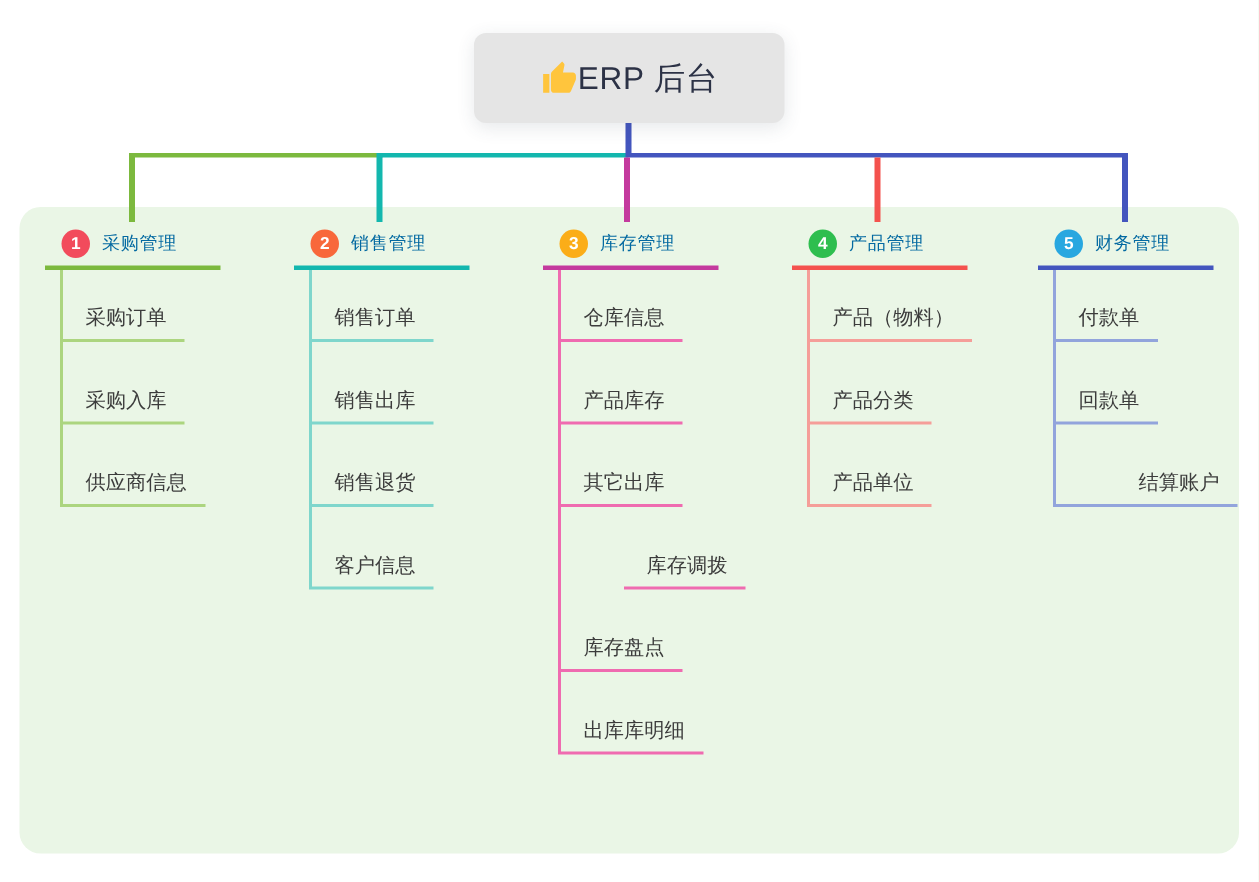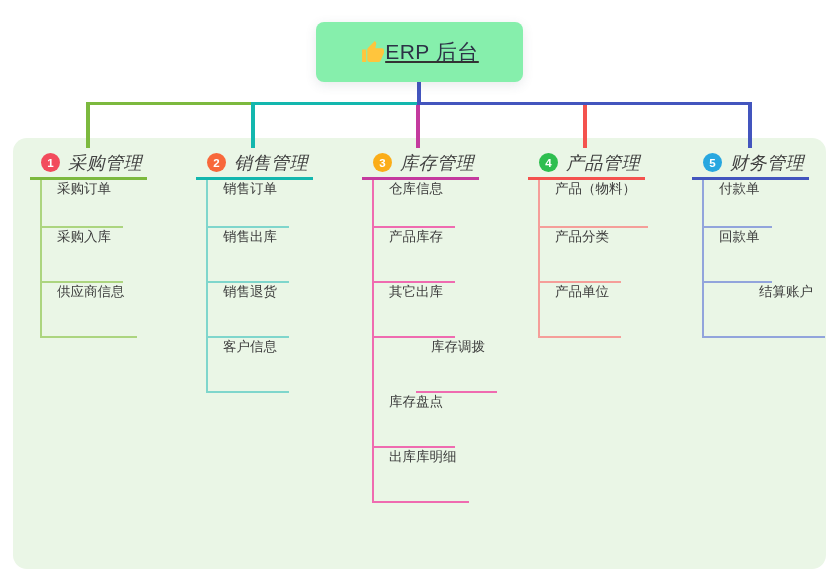--- a/index.html
+++ b/index.html
@@ -10,55 +10,54 @@
     color:#333;
   }
   
   .panel{
     position:absolute;left:13px;top:138px;width:813px;height:431px;
     background:#EAF6E6;border-radius:14px;
   }
   
   .root-node{
     position:absolute;left:316px;top:22px;width:207px;height:60px;
-    background:#86efac;border-radius:8px;
+    background:#e5e5e5;border-radius:8px;
     box-shadow:0 3px 12px rgba(60,70,90,.12);
     display:flex;align-items:center;justify-content:center;
     z-index:3;
-    text-decoration:underline;
   }
   .root-node .root-title{
     font-size:21px;font-weight:500;color:#2C3246;letter-spacing:.5px;
   }
   .root-node svg{display:block;}
   
   .conn{position:absolute;z-index:1;}
   
   .branch{position:absolute;top:148px;z-index:2;}
   .branch-header{
     width:117px;height:32px;box-sizing:border-box;
     border-bottom:3px solid #888;
     display:flex;align-items:center;gap:8px;padding-left:11px;
   }
   .badge{
     width:19px;height:19px;border-radius:50%;flex:0 0 auto;
     color:#fff;font-size:11.5px;font-weight:bold;
     display:flex;align-items:center;justify-content:center;
   }
   .branch-label{
-    font-size:18px;font-weight:500;color:#404040;white-space:nowrap;letter-spacing:.5px;font-style:italic;
+    font-size:12px;font-weight:500;color:#0369a1;white-space:nowrap;letter-spacing:.5px;
   }
   .children{
     margin-left:10px;width:max-content;
     border-left:2px solid #ccc;
   }
   .child{
     box-sizing:border-box;height:55px;width:max-content;
     border-bottom:2px solid #ccc;
-    display:flex;
+    display:flex;align-items:flex-end;
   }
   .child:first-child{height:48px;}
   .child span{
     padding:0 12px 5px 15px;font-size:13.5px;color:#3C3C3C;white-space:nowrap;
   }
 </style>
 </head>
 <body>
 
 <div class="panel"></div>

